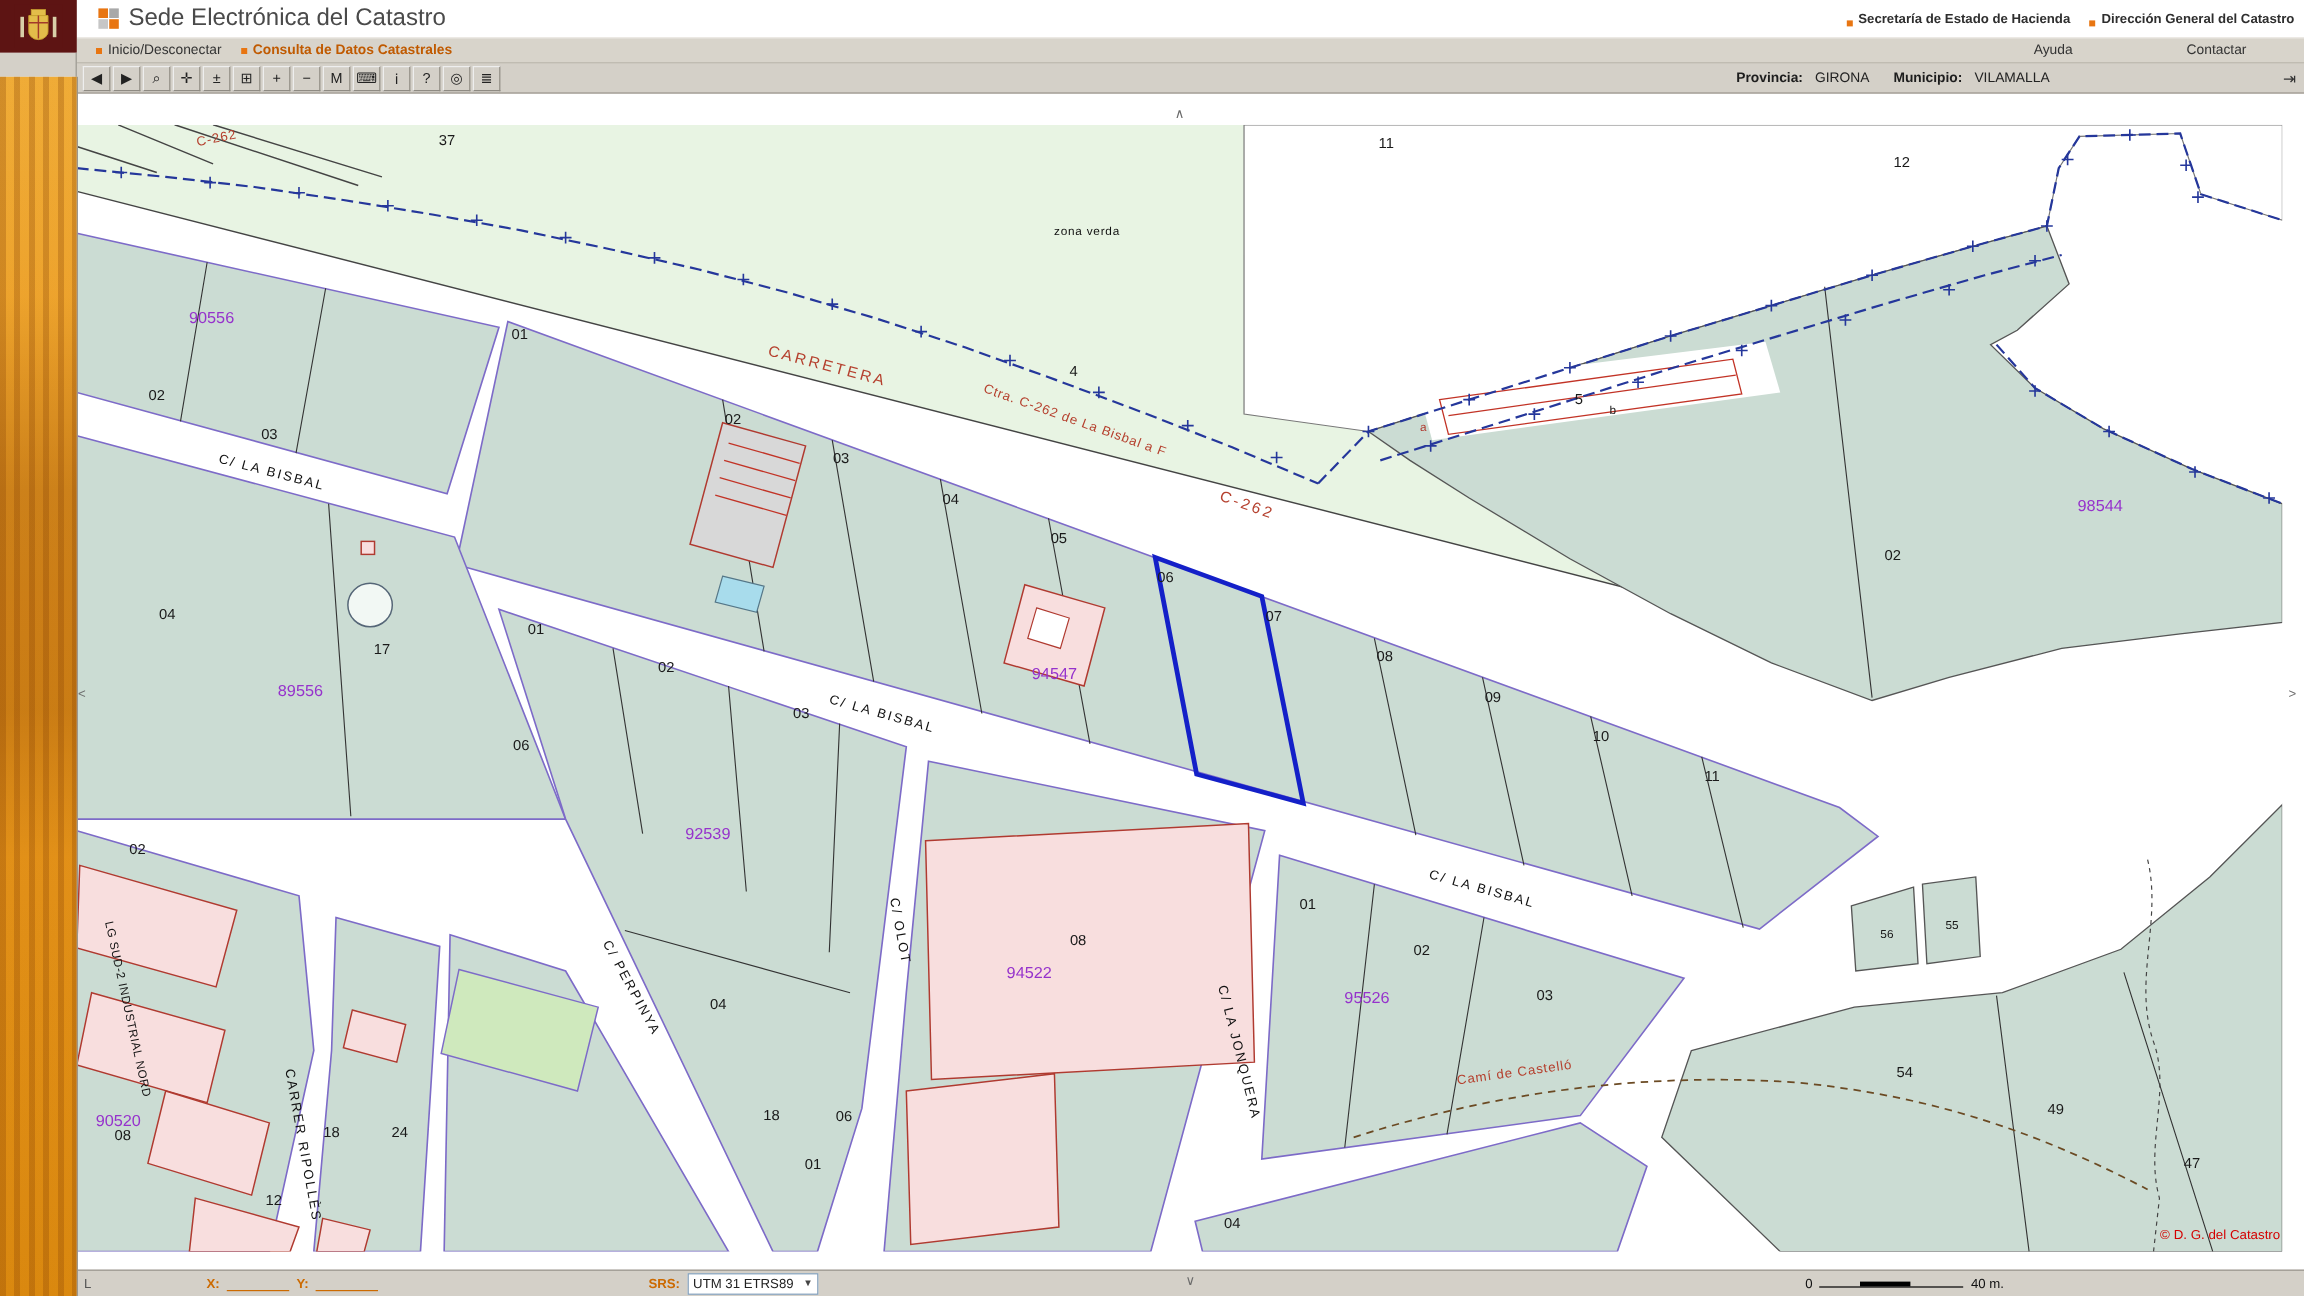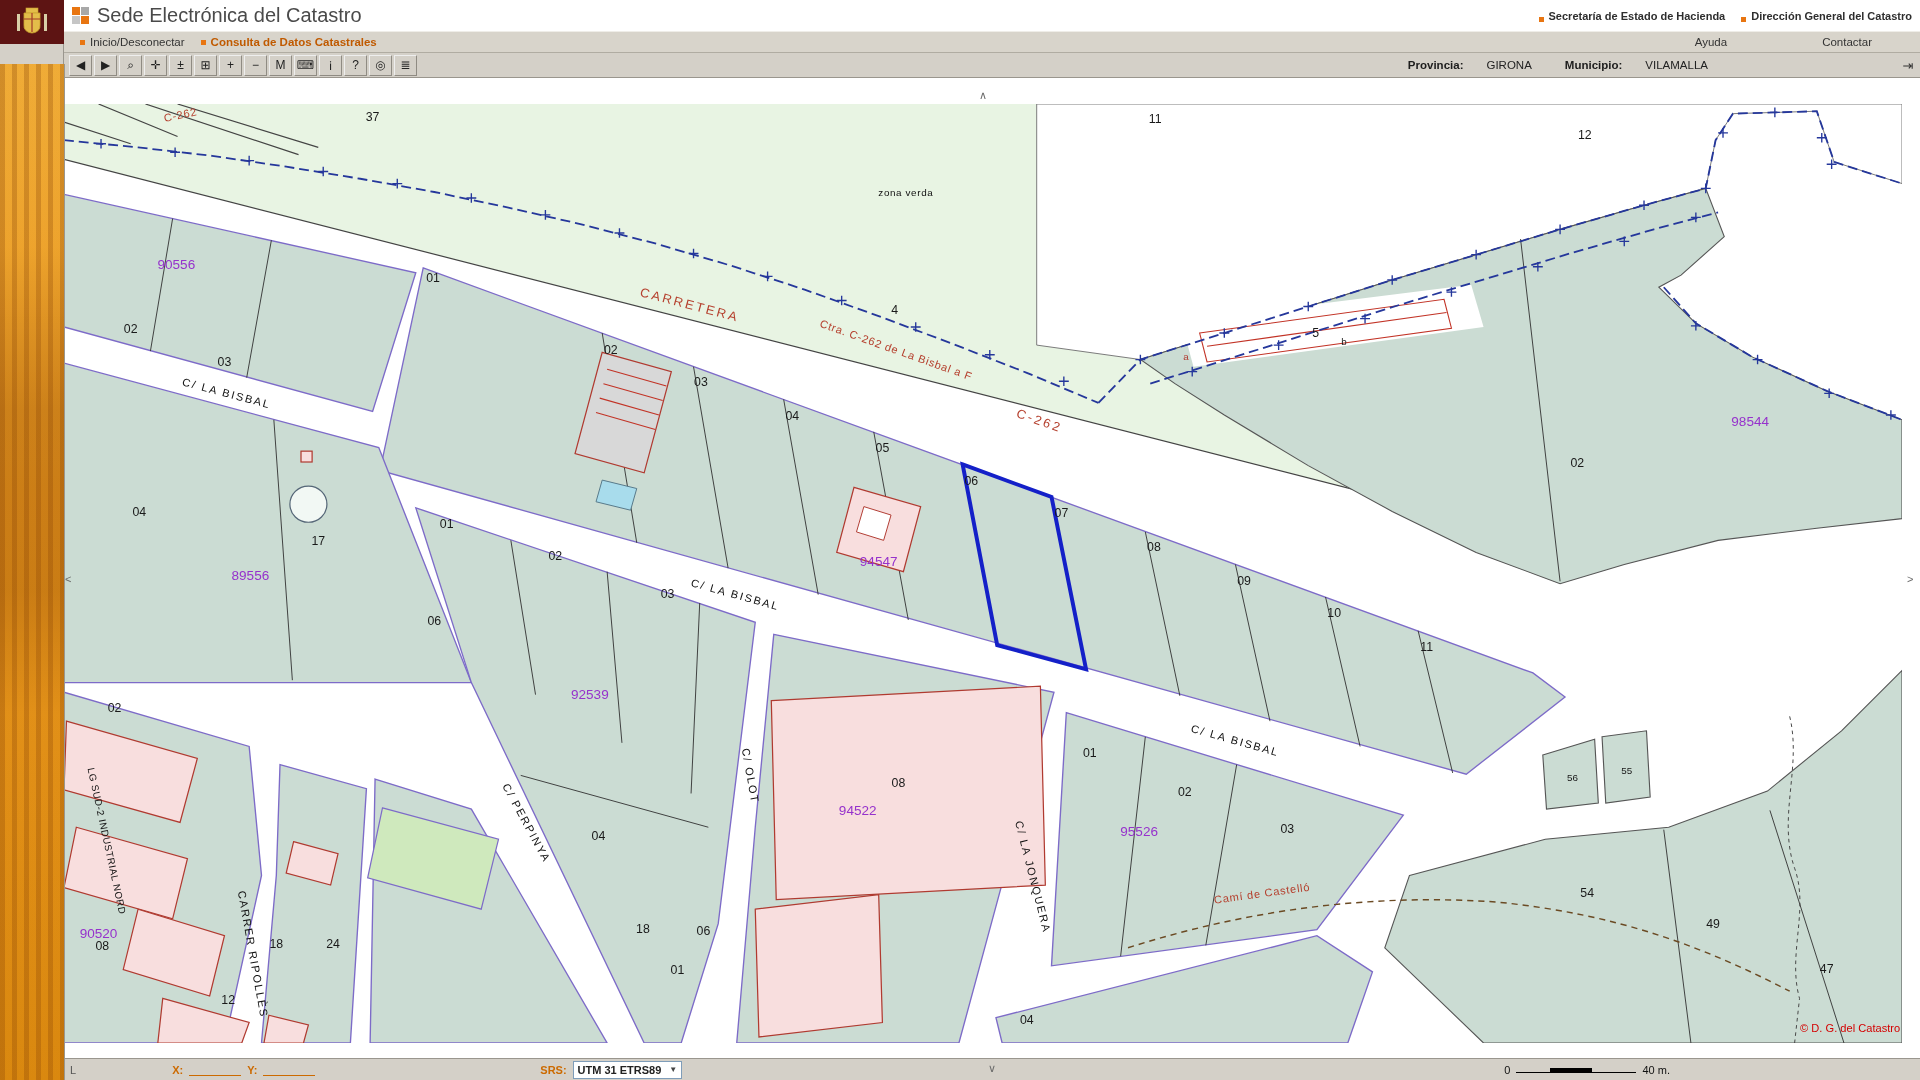--- a/index.html
+++ b/index.html
@@ -11,41 +11,41 @@
   .leftgap{height:20px;background:#d4d0c8;border-right:1px solid #9a968e;}
   .sideimg{position:absolute;top:64px;bottom:0;left:0;width:64px;border-right:1px solid #9a968e;
     background:
       repeating-linear-gradient(90deg, rgba(130,62,4,.28) 0 5px, rgba(0,0,0,0) 5px 12px),
       linear-gradient(180deg, rgba(120,55,0,.05) 0 18%, rgba(120,55,0,.30) 34% 52%, rgba(120,55,0,.08) 64% 100%),
       linear-gradient(180deg,#f6b23a 0%,#f09d20 42%,#e28f10 100%);}
 
   
   .main{position:absolute;left:64px;top:0;right:0;bottom:0;}
   .topbar{height:13px;background:#050505;color:#fff;font-size:11px;font-weight:bold;display:flex;justify-content:flex-end;align-items:center;padding-right:6px;}
-  .header{height:31px;background:#fff;display:flex;align-items:center;padding-left:8px;}
+  .header{height:31px;background:#fff;display:flex;align-items:center;padding-left:18px;}
   .logo-grid{width:17px;height:17px;margin-right:8px;display:grid;grid-template-columns:8px 8px;grid-template-rows:8px 8px;gap:1px;}
   .logo-grid span:nth-child(1){background:#e87511;}
   .logo-grid span:nth-child(2){background:#a8a8a8;}
   .logo-grid span:nth-child(3){background:#c6c6c6;}
   .logo-grid span:nth-child(4){background:#e87511;}
   .header-title{font-size:20px;color:#4a4a4a;}
   .header-orgs{margin-left:auto;display:flex;gap:16px;font-size:11px;font-weight:bold;color:#2e2e2e;padding-right:8px;align-items:center;}
   .bullet{width:5px;height:5px;background:#e87511;display:inline-block;margin-right:5px;flex:0 0 auto;}
   .org{display:flex;align-items:flex-end;}
 
   .navbar{height:20px;background:#d8d4cb;border-top:1px solid #efede8;border-bottom:1px solid #b0aca2;display:flex;align-items:center;font-size:11.5px;color:#333;}
   .nav-item{display:flex;align-items:center;margin-left:16px;cursor:pointer;}
   .nav-current{color:#c05a00;font-weight:bold;}
   .nav-right{margin-left:auto;display:flex;align-items:center;}
   .nav-help{margin-right:95px;cursor:pointer;}
   .nav-contact{margin-right:48px;cursor:pointer;}
 
   .toolbar{height:24px;background:#d4d0c8;border-bottom:1px solid #9a968e;display:flex;align-items:center;padding-left:4px;position:relative;}
   .tbtn{width:21px;height:19px;margin:0 1px;display:flex;align-items:center;justify-content:center;font-size:12px;color:#222;background:#d4d0c8;border:1px solid #d4d0c8;border-top-color:#eee;border-left-color:#eee;border-right-color:#8f8b83;border-bottom-color:#8f8b83;cursor:pointer;user-select:none;}
-  .prov{position:absolute;right:212px;display:flex;gap:23px;font-size:11.5px;color:#222;align-items:center;}
+  .prov{position:absolute;right:212px;display:flex;gap:10px;font-size:11.5px;color:#222;align-items:center;}
   .prov b{font-weight:bold;color:#1d1d1d;}
   .exit-btn{position:absolute;right:3px;width:18px;height:18px;display:flex;align-items:center;justify-content:center;font-size:13px;color:#333;cursor:pointer;}
 
   
   .maparea{position:absolute;left:0;right:18px;top:88px;bottom:21px;background:#fff;}
   .map-top{height:16px;position:relative;background:#fff;}
   .arr{color:#6b6b6b;font-size:11px;line-height:11px;cursor:pointer;user-select:none;}
   .arrow-up{position:absolute;left:50%;top:2px;transform:translateX(-50%);}
   .arrow-left{position:absolute;left:1px;top:50%;z-index:6;}
   .rightstrip{position:absolute;right:0;top:88px;bottom:21px;width:18px;background:#fff;}
@@ -80,21 +80,21 @@
   .ml-road{font-size:10.5px;fill:#b5402e;letter-spacing:2px;}
   .ml-road-sm{font-size:9px;fill:#b5402e;letter-spacing:.6px;}
   .ml-copyright{font-size:9px;fill:#d40000;}
 
   
   .statusbar{position:absolute;left:0;right:0;bottom:0;height:21px;background:#d4d0c8;border-top:1px solid #9a968e;font-size:11px;color:#333;display:flex;align-items:center;}
   .sb-l{margin-left:6px;color:#555;}
   .sb-xy{margin-left:96px;color:#cc6a00;display:flex;gap:6px;align-items:center;font-weight:bold;}
   .blank{display:inline-block;width:52px;border-bottom:1px solid #cc6a00;height:11px;}
   .sb-srs{margin-left:225px;color:#cc6a00;display:flex;align-items:center;gap:6px;font-weight:bold;}
-  .srs-select{background:#fff;border:1px solid #7f9db9;padding:0 4px;font-size:11px;color:#222;display:flex;align-items:center;gap:8px;height:16px;font-weight:bold;cursor:pointer;}
+  .srs-select{background:#fff;border:1px solid #7f9db9;padding:0 4px;font-size:11px;color:#222;display:flex;align-items:center;gap:8px;height:16px;font-weight:normal;cursor:pointer;}
   .srs-caret{font-size:8px;color:#444;}
   .arrow-down{position:absolute;left:50%;transform:translateX(-50%);top:4px;}
   .scale{position:absolute;right:250px;display:flex;align-items:center;gap:6px;font-size:11px;color:#111;}
   .scalebar{width:120px;height:5px;position:relative;border-bottom:1px solid #000;}
   .scalebar i{position:absolute;left:34px;top:1px;width:42px;height:4px;background:#000;}
 </style>
 </head>
 <body>
 
 <div class="app">

